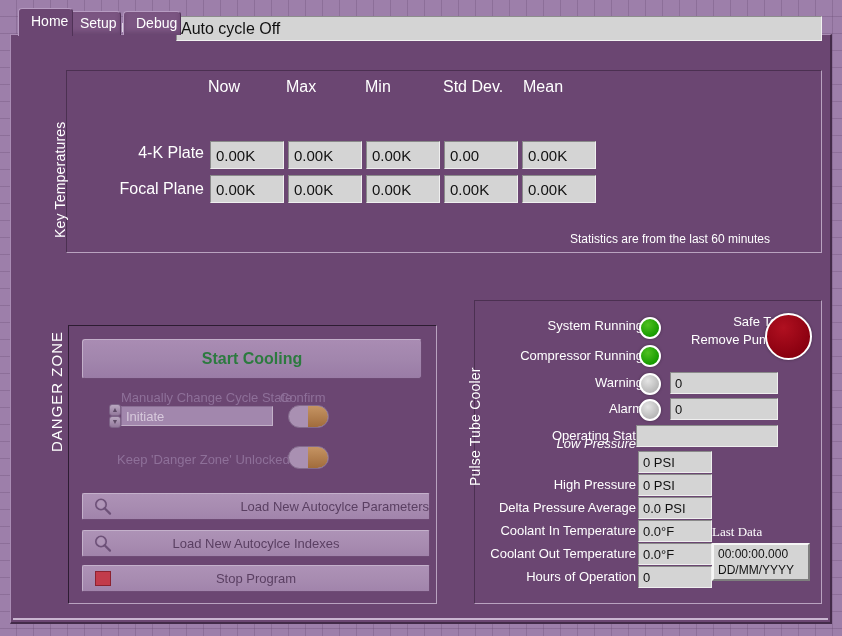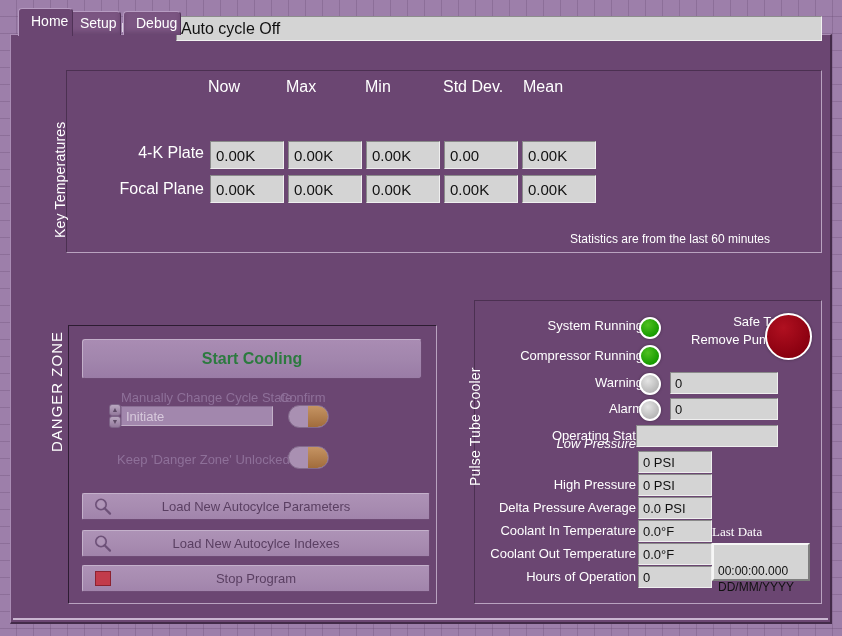--- a/index.html
+++ b/index.html
@@ -413,21 +413,21 @@
     left: 712px;
     top: 543px;
     width: 98px;
     height: 38px;
     background: #d4d4d4;
     border-top: 2px solid #f6f6f6;
     border-left: 2px solid #f6f6f6;
     border-right: 2px solid #7e7e7e;
     border-bottom: 2px solid #7e7e7e;
     box-sizing: border-box;
-    padding: 18px 0 0 4px;
+    padding: 1px 0 0 4px;
   }
   #lastdata-box .ln {
     color: #111111;
     font-size: 12px;
     line-height: 16px;
   }
 </style>
 </head>
 <body>
 
@@ -487,21 +487,21 @@
   <div id="cycle-state-field">Initiate</div>
   <div class="toggle" style="left:288px;top:405px;">
       <span class="knob"></span>
     </div>
 
   <div class="dim-label" style="left:117px;top:452px;">Keep  'Danger Zone' Unlocked</div>
   <div class="toggle" style="left:288px;top:446px;">
       <span class="knob"></span>
     </div>
 
-  <div class="dz-btn" style="top:493px;">
+  <div class="dz-btn" style="top:493px;text-align:right;">
     <span class="glyph">
       <svg width="20" height="19" viewBox="0 0 20 19">
           <circle cx="8" cy="7.5" r="5.2" fill="none" stroke="#6d5178" stroke-width="1.6"></circle>
           <circle cx="8" cy="7.5" r="3.4" fill="#b79fbe" opacity="0.55"></circle>
           <line x1="11.6" y1="11.2" x2="17" y2="16.6" stroke="#6d5178" stroke-width="2.2" stroke-linecap="round"></line>
         </svg>
     </span>
     <span>Load New Autocylce Parameters</span>
   </div>
 

